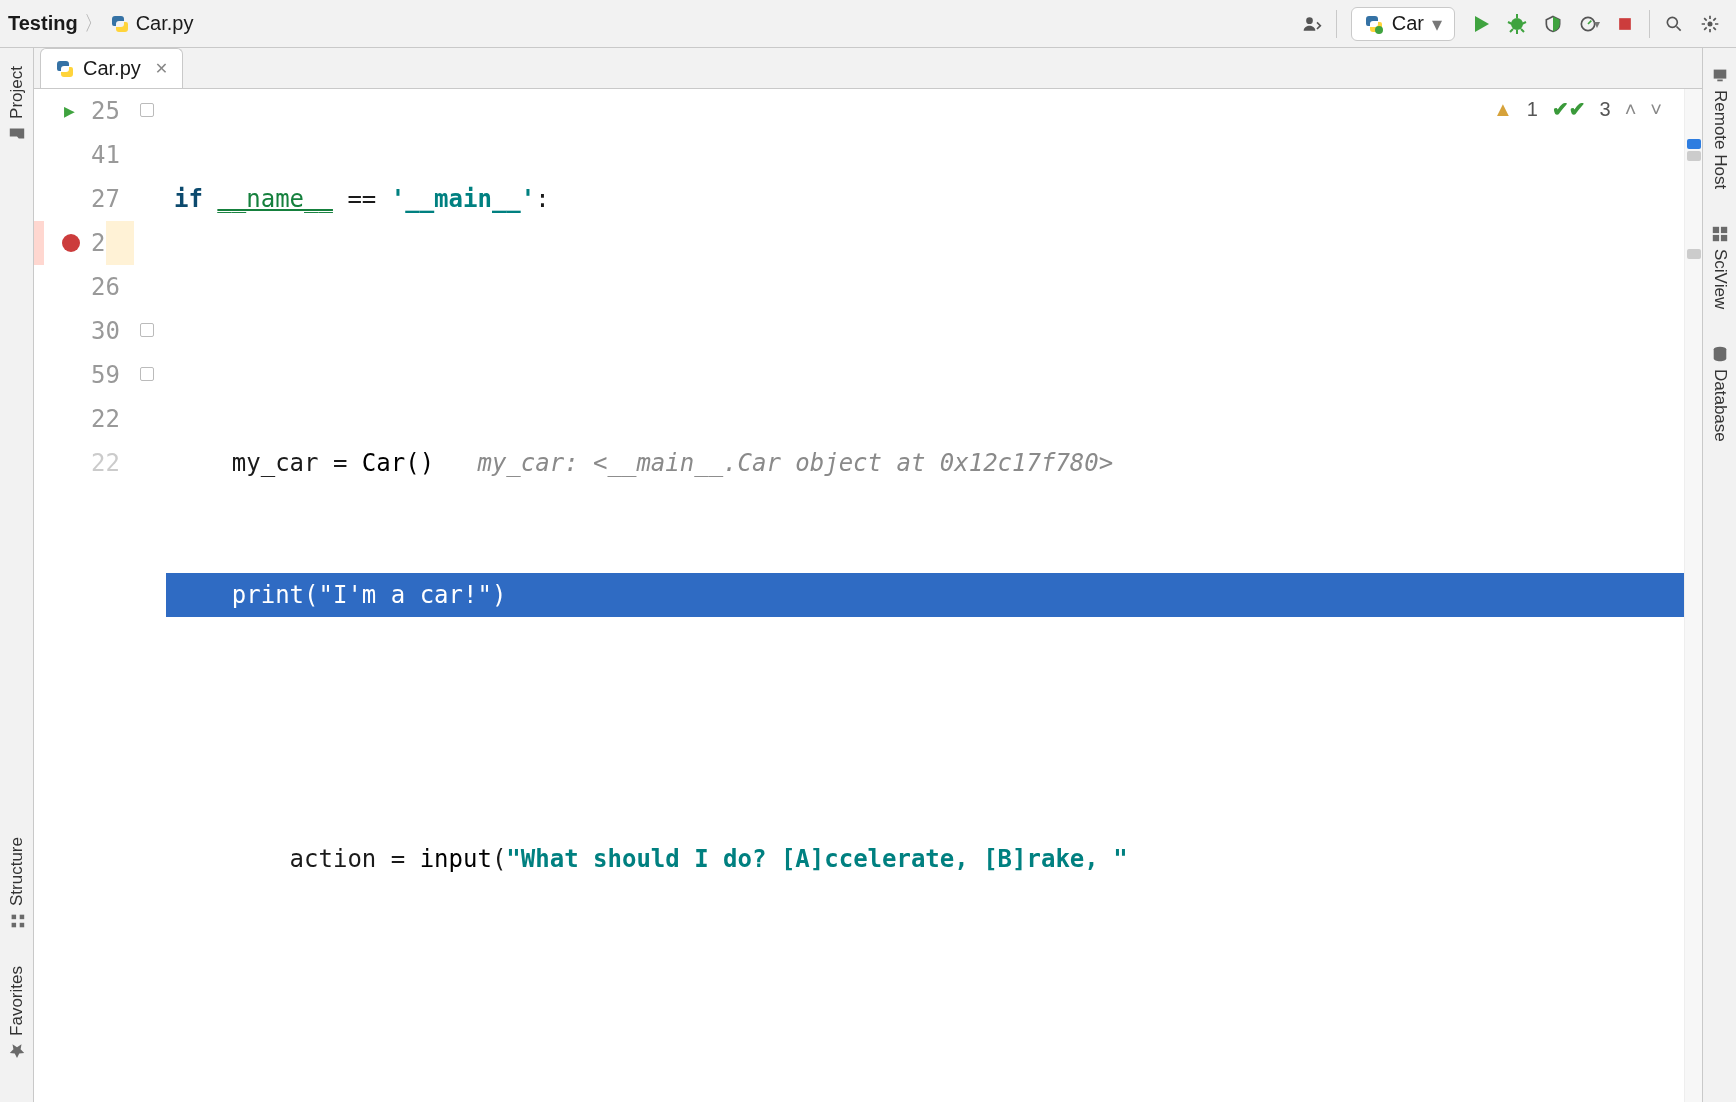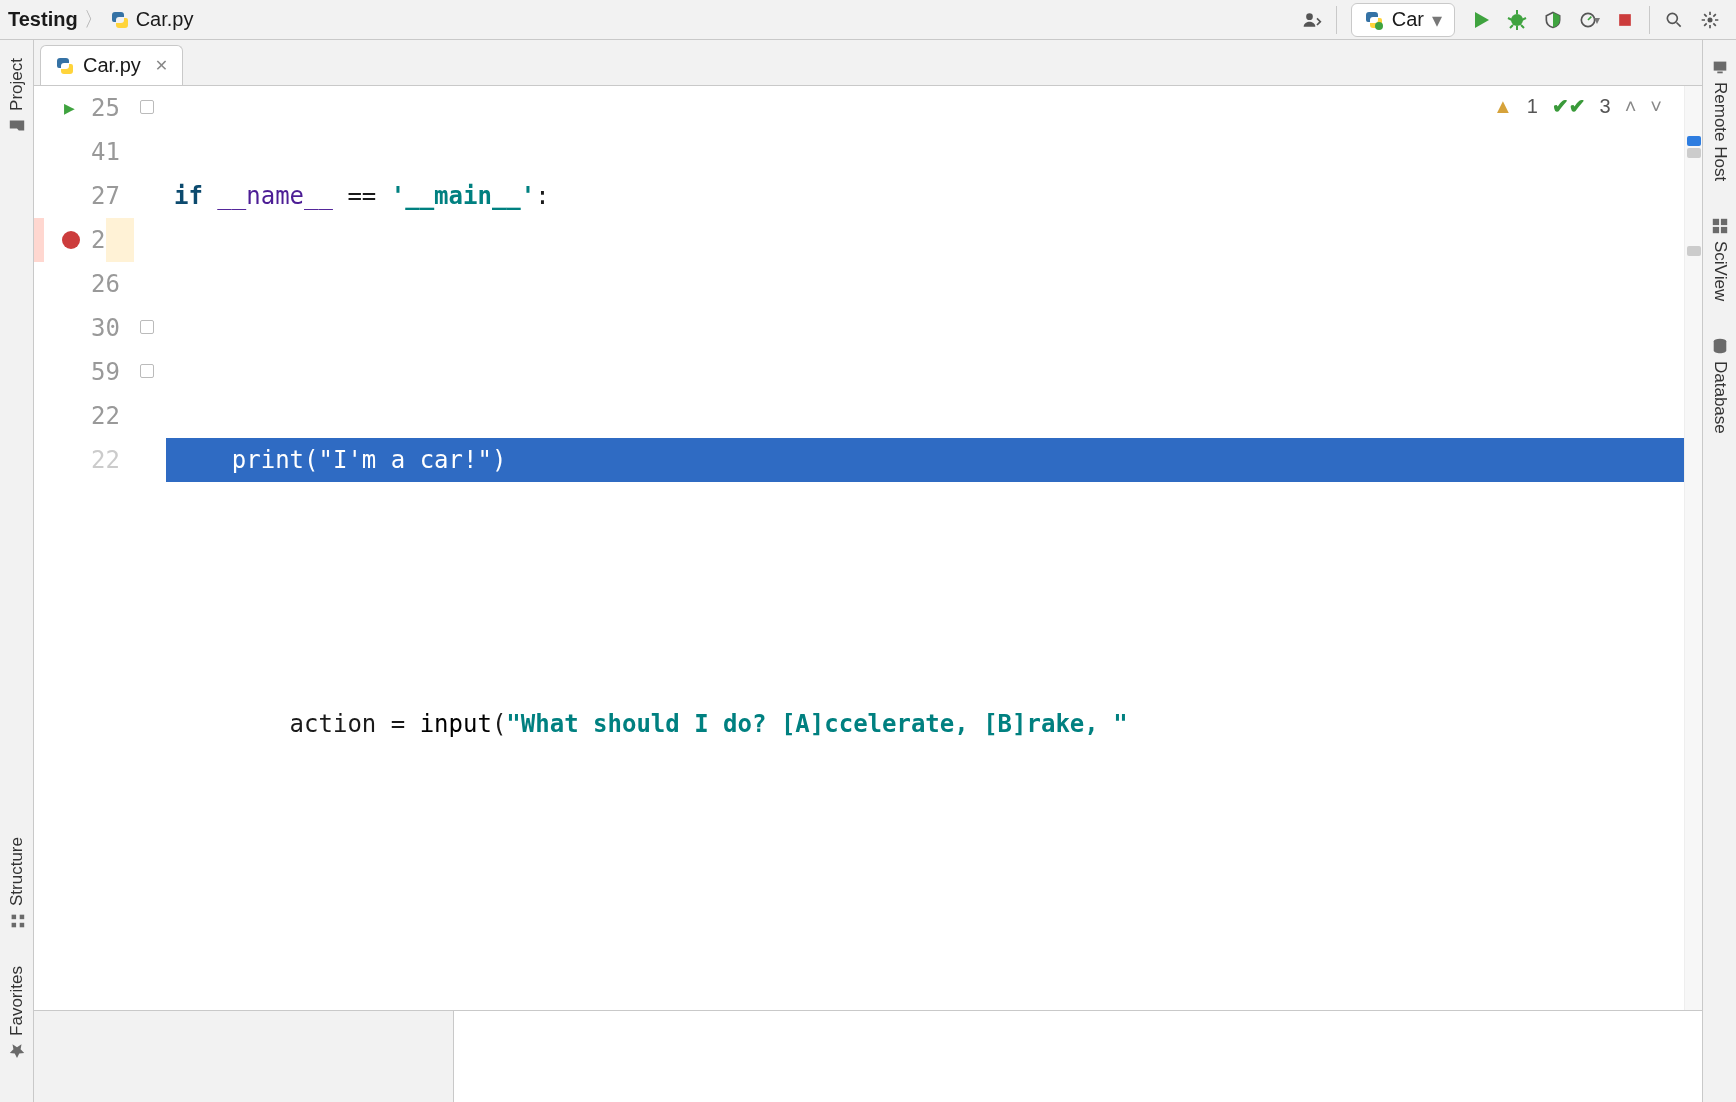--- a/index.html
+++ b/index.html
@@ -14,21 +14,21 @@
     --dark-blue: #1f4fa8;
     --green-run: #3fa33f;
     --red: #cc3c3c;
     --teal: #008080;
     --purple: #5a2ca0;
     --gray-text: #8a8a8a;
     --gutter-gray: #999999;
   }
   .root { display: flex; flex-direction: column; width: 100%; height: 100%; }
   
-  .topbar { display: flex; align-items: center; height: 40px; background: var(--panel); border-bottom: 1px solid var(--border); padding: 0 8px; }
+  .topbar { display: flex; align-items: center; height: 48px; background: var(--panel); border-bottom: 1px solid var(--border); padding: 0 8px; }
   .breadcrumb { display: flex; align-items: center; gap: 6px; font-size: 20px; }
   .breadcrumb .crumb { display: flex; align-items: center; gap: 6px; }
   .breadcrumb .sep { color: #b0b0b0; }
   .top-spacer { flex: 1; }
   .tbtn { width: 36px; height: 36px; display: flex; align-items: center; justify-content: center; color: #555; border-radius: 4px; cursor: pointer; }
   .run-cfg { display: flex; align-items: center; gap: 8px; background: #fff; border: 1px solid var(--border); border-radius: 6px; padding: 4px 12px; margin: 0 8px; font-size: 20px; }
   .divider-v { width: 1px; height: 28px; background: var(--border); margin: 0 6px; }
   .py-icon { width: 20px; height: 20px; position: relative; }
   .py-icon svg { width: 20px; height: 20px; }
   
@@ -50,21 +50,21 @@
   .gutter { width: 100px; background: #fff; text-align: right; color: var(--gutter-gray); padding-right: 8px; user-select: none; position: relative; }
   .gutter .row { height: 44px; display: flex; align-items: center; justify-content: flex-end; gap: 8px; padding-right: 6px; }
   .gutter .bp { width: 18px; height: 18px; border-radius: 50%; background: var(--red); }
   .gutter .run-tri { color: var(--green-run); font-size: 18px; }
   .fold-col { width: 32px; background: #fff; position: relative; }
   .fold-mark { position: absolute; left: 6px; width: 14px; height: 14px; border: 1px solid #bbb; border-radius: 2px; background: #fff; }
   .code { flex: 1; position: relative; white-space: pre; overflow: hidden; }
   .code .line { height: 44px; padding-left: 8px; }
   .code .hl { background: var(--sel-blue); color: #fff; }
   .kw { color: #0c4a6e; font-weight: 600; }
-  .fn { color: #4c1d95; }
+  .fn { color: #15803d; text-decoration: underline; }
   .str { color: var(--teal); font-weight: 600; }
   .inlay { color: #8a8a8a; font-style: italic; }
   .call { color: #000; }
   .bp-stripe { position: absolute; left: 0; width: 10px; height: 44px; background: #ffd7d0; }
   .cur-stripe { position: absolute; left: 72px; width: 28px; height: 44px; background: #fff2d6; }
   
   .insp { position: absolute; right: 40px; top: 8px; display: flex; align-items: center; gap: 14px; font-size: 20px; color: #555; }
   .insp .warn { color: #d6a23a; }
   .insp .ok { color: #3a9a3a; }
   .insp .chev { color: #888; cursor: pointer; }
@@ -260,20 +260,21 @@
 
           <div class="fold-col">
             <div class="fold-mark" style="top:14px"></div>
             <div class="fold-mark" style="top:234px"></div>
             <div class="fold-mark" style="top:278px"></div>
           </div>
 
           <div class="code">
             <div class="line"><span class="kw">if</span> <span class="fn">__name__</span><span> == </span><span class="str">'__main__'</span><span>:</span></div>
             <div class="line"></div>
+            <div class="line"><span>    my_car = </span><span class="call">Car()</span><span class="inlay">   my_car: &lt;__main__.Car object at 0x12c17f780&gt;</span></div>
             <div class="line hl"><span>    print("I'm a car!")</span></div>
             <div class="line"></div>
             <div class="line"><span>        action = </span><span class="call">input</span><span>(</span><span class="str">"What should I do? [A]ccelerate, [B]rake, "</span></div>
             <div class="line"></div>
             
           </div>
 
           <div class="mstrip">
             <div class="mark" style="top:50px;background:#2e7de0"></div>
             <div class="mark" style="top:62px;background:#ccc"></div>

